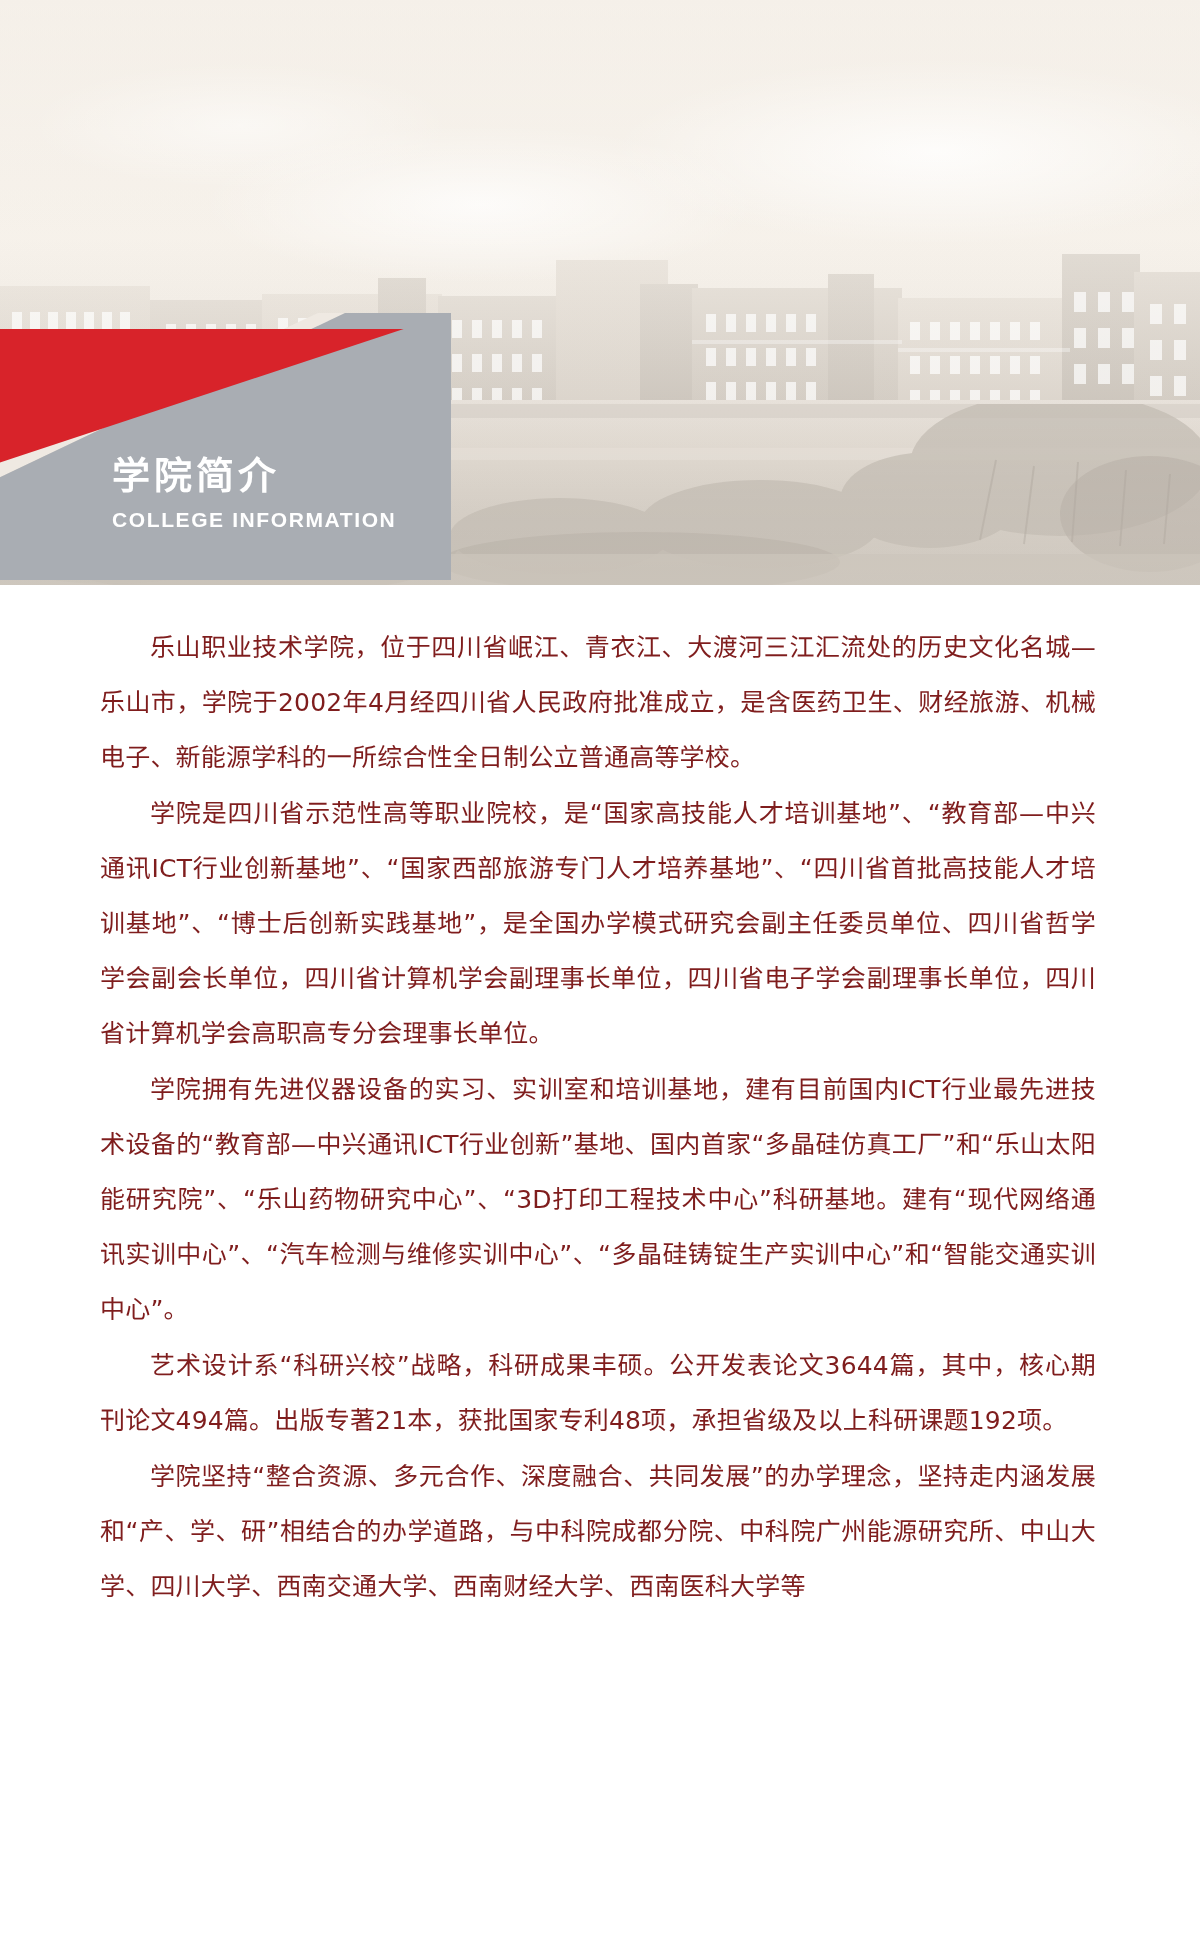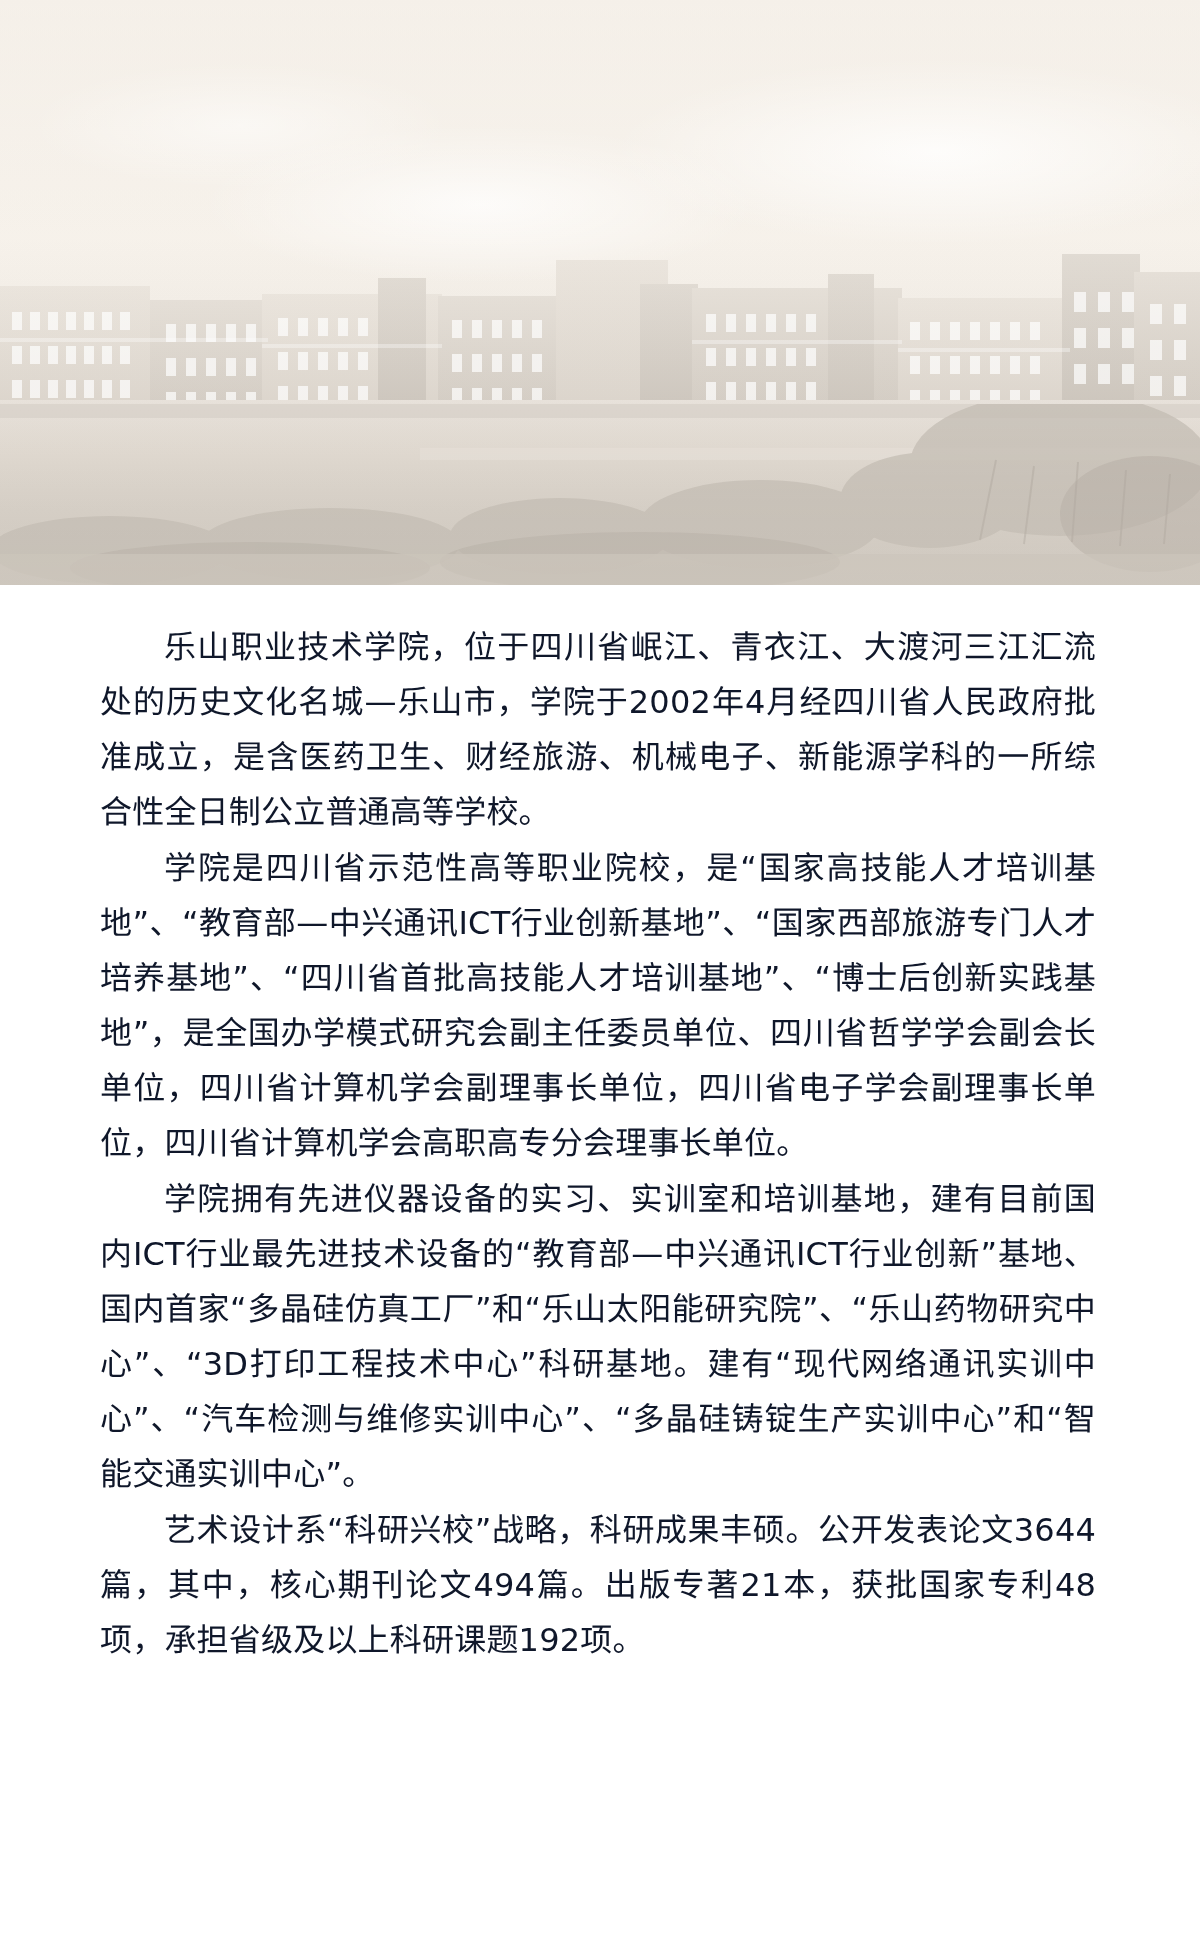--- a/index.html
+++ b/index.html
@@ -132,23 +132,23 @@
 
   
   .content {
     position: absolute;
     left: 100px;
     top: 620px;
     width: 996px;
   }
   .para {
     font-family: "DejaVu Sans", "Liberation Sans", sans-serif;
-    font-size: 32px;
+    font-size: 25px;
     line-height: 55px;
-    color: #0f172a;
+    color: #7f1d1d;
     text-align: justify;
     text-justify: inter-ideograph;
     text-indent: 2em;
     margin: 0 0 1px 0;
     letter-spacing: 0.2px;
   }
 </style>
 </head>
 <body>
 
@@ -362,21 +362,31 @@
         <line x1="1072" y1="138" x2="1078" y2="58"></line>
         <line x1="1120" y1="142" x2="1126" y2="66"></line>
         <line x1="1164" y1="140" x2="1170" y2="70"></line>
       </g>
       <rect x="0" y="150" width="1200" height="32" fill="#c4bdb4" opacity="0.7"></rect>
     </svg>
 
     <div class="hero-wash"></div>
   </div>
 
+  <div class="banner">
+    <div class="banner-white-edge"></div>
+    <div class="banner-gray"></div>
+    <div class="banner-red"></div>
+    <div class="banner-text">
+      <div class="banner-cn">学院简介</div>
+      <div class="banner-en">COLLEGE INFORMATION</div>
+    </div>
+  </div>
 
   <div class="content">
     <p class="para">乐山职业技术学院，位于四川省岷江、青衣江、大渡河三江汇流处的历史文化名城—乐山市，学院于2002年4月经四川省人民政府批准成立，是含医药卫生、财经旅游、机械电子、新能源学科的一所综合性全日制公立普通高等学校。</p>
     <p class="para">学院是四川省示范性高等职业院校，是“国家高技能人才培训基地”、“教育部—中兴通讯ICT行业创新基地”、“国家西部旅游专门人才培养基地”、“四川省首批高技能人才培训基地”、“博士后创新实践基地”，是全国办学模式研究会副主任委员单位、四川省哲学学会副会长单位，四川省计算机学会副理事长单位，四川省电子学会副理事长单位，四川省计算机学会高职高专分会理事长单位。</p>
     <p class="para">学院拥有先进仪器设备的实习、实训室和培训基地，建有目前国内ICT行业最先进技术设备的“教育部—中兴通讯ICT行业创新”基地、国内首家“多晶硅仿真工厂”和“乐山太阳能研究院”、“乐山药物研究中心”、“3D打印工程技术中心”科研基地。建有“现代网络通讯实训中心”、“汽车检测与维修实训中心”、“多晶硅铸锭生产实训中心”和“智能交通实训中心”。</p>
     <p class="para">艺术设计系“科研兴校”战略，科研成果丰硕。公开发表论文3644篇，其中，核心期刊论文494篇。出版专著21本，获批国家专利48项，承担省级及以上科研课题192项。</p>
+    <p class="para">学院坚持“整合资源、多元合作、深度融合、共同发展”的办学理念，坚持走内涵发展和“产、学、研”相结合的办学道路，与中科院成都分院、中科院广州能源研究所、中山大学、四川大学、西南交通大学、西南财经大学、西南医科大学等</p>
   </div>
 
 </div>
 
 </body></html>

